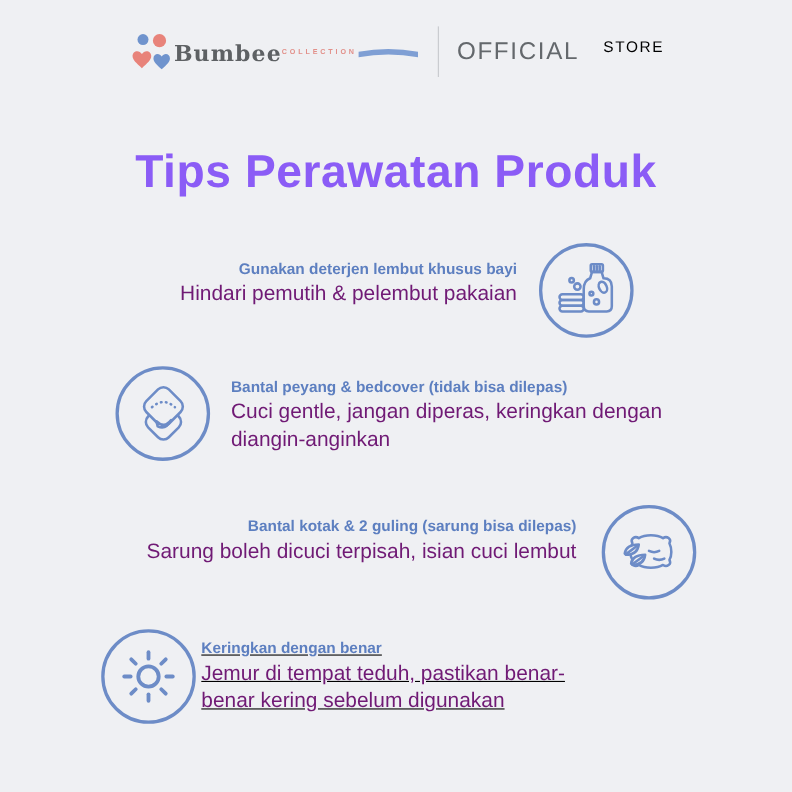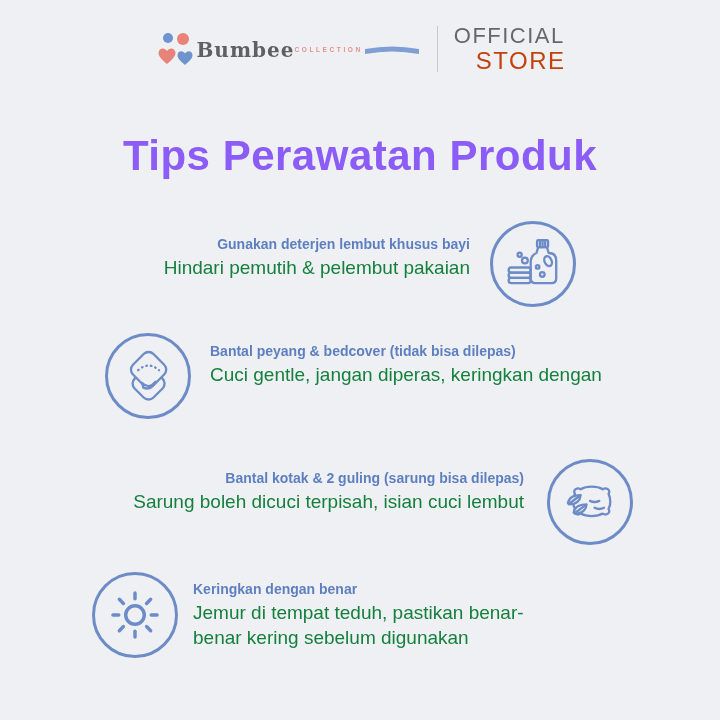--- a/index.html
+++ b/index.html
@@ -16,47 +16,47 @@
   .logo-block{display:flex;flex-direction:row;align-items:center;line-height:1;}
   .brand-name{
     font-family:"DejaVu Serif","Liberation Serif",serif;
     font-size:20px;font-weight:bold;color:#5e6164;letter-spacing:1px;margin-top:2px;
   }
   .brand-sub{
     font-size:6.5px;color:#e2908a;letter-spacing:2.6px;margin-top:3px;font-weight:bold;
   }
   .ribbon{margin-top:2px;}
   .divider{width:1px;height:46px;background:#c6c8cc;}
-  .store-block{display:flex;flex-direction:column;line-height:1.08;letter-spacing:1.5px;}
+  .store-block{display:flex;flex-direction:row;line-height:1.08;letter-spacing:1.5px;}
   .store-line1{font-size:22px;color:#64686c;}
-  .store-line2{font-size:24px;color:#c2410c;margin-left:22px;}
+  .store-line2{font-size:14px;color:#000000;margin-left:22px;}
   
   .page-title{
     position:absolute;top:132px;left:0;right:0;text-align:center;
     font-size:42px;font-weight:700;color:#8b5cf6;letter-spacing:.5px;
   }
   
   .tip-heading{font-size:14px;font-weight:700;color:#5d7fc0;margin-bottom:3px;}
-  .tip-line{display:block;font-size:19px;color:#15803d;line-height:25px;}
+  .tip-line{display:block;font-size:19px;color:#701a75;line-height:25px;}
   .icon-circle{
     position:absolute;width:80px;height:80px;border-radius:50%;
     border:3px solid #6d8cc7;background:transparent;
     display:flex;align-items:center;justify-content:center;
   }
   .txt{position:absolute;}
   .txt.right{text-align:right;}
   .txt.left{text-align:left;}
   #txt1{top:236px;right:250px;width:420px;}
   #icon1{left:490px;top:221px;}
   #icon2{left:105px;top:333px;}
   #txt2{top:343px;left:210px;width:470px;}
   #txt3{top:470px;right:196px;width:460px;}
   #icon3{left:547px;top:459px;}
   #icon4{left:92px;top:572px;}
-  #txt4{top:581px;left:193px;width:430px;}
+  #txt4{top:581px;left:183px;width:430px;text-decoration:underline;}
   svg{display:block;}
 </style>
 </head>
 <body>
 
 <div class="header">
   <div class="logo-block">
     <span>
       <svg width="42" height="34" viewBox="0 0 42 34">
         <circle cx="14" cy="6" r="5" fill="#6f93cd"></circle>
@@ -118,20 +118,21 @@
     <rect x="26" y="14" width="50" height="50" rx="12" transform="rotate(45 51 39)" fill="#eff0f3"></rect>
 
     <path d="M33 40 Q51 24 69 40" stroke-dasharray="1 7"></path>
 
     <path d="M40 62 Q52 74 63 60 Q55 76 42 70 Z" fill="#eff0f3"></path>
   </svg>
 </div>
 <div id="txt2" class="txt left">
   <div class="tip-heading">Bantal peyang &amp; bedcover (tidak bisa dilepas)</div>
   <span class="tip-line">Cuci gentle, jangan diperas, keringkan dengan</span>
+  <span class="tip-line">diangin-anginkan</span>
 </div>
 
 <div id="txt3" class="txt right">
   <div class="tip-heading">Bantal kotak &amp; 2 guling (sarung bisa dilepas)</div>
   <span class="tip-line">Sarung boleh dicuci terpisah, isian cuci lembut</span>
 </div>
 <div id="icon3" class="icon-circle">
   <svg width="58" height="58" viewBox="0 0 100 100" fill="none" stroke="#6d8cc7" stroke-width="4" stroke-linecap="round" stroke-linejoin="round">
 
     <path d="M24 36 C20 29 28 24 34 28 C44 22 62 22 72 28 C78 24 86 29 82 36 C86 44 86 56 82 62 C86 69 78 74 72 70 C62 76 44 76 34 70 C28 74 20 69 24 62 C20 56 20 44 24 36 Z"></path>

